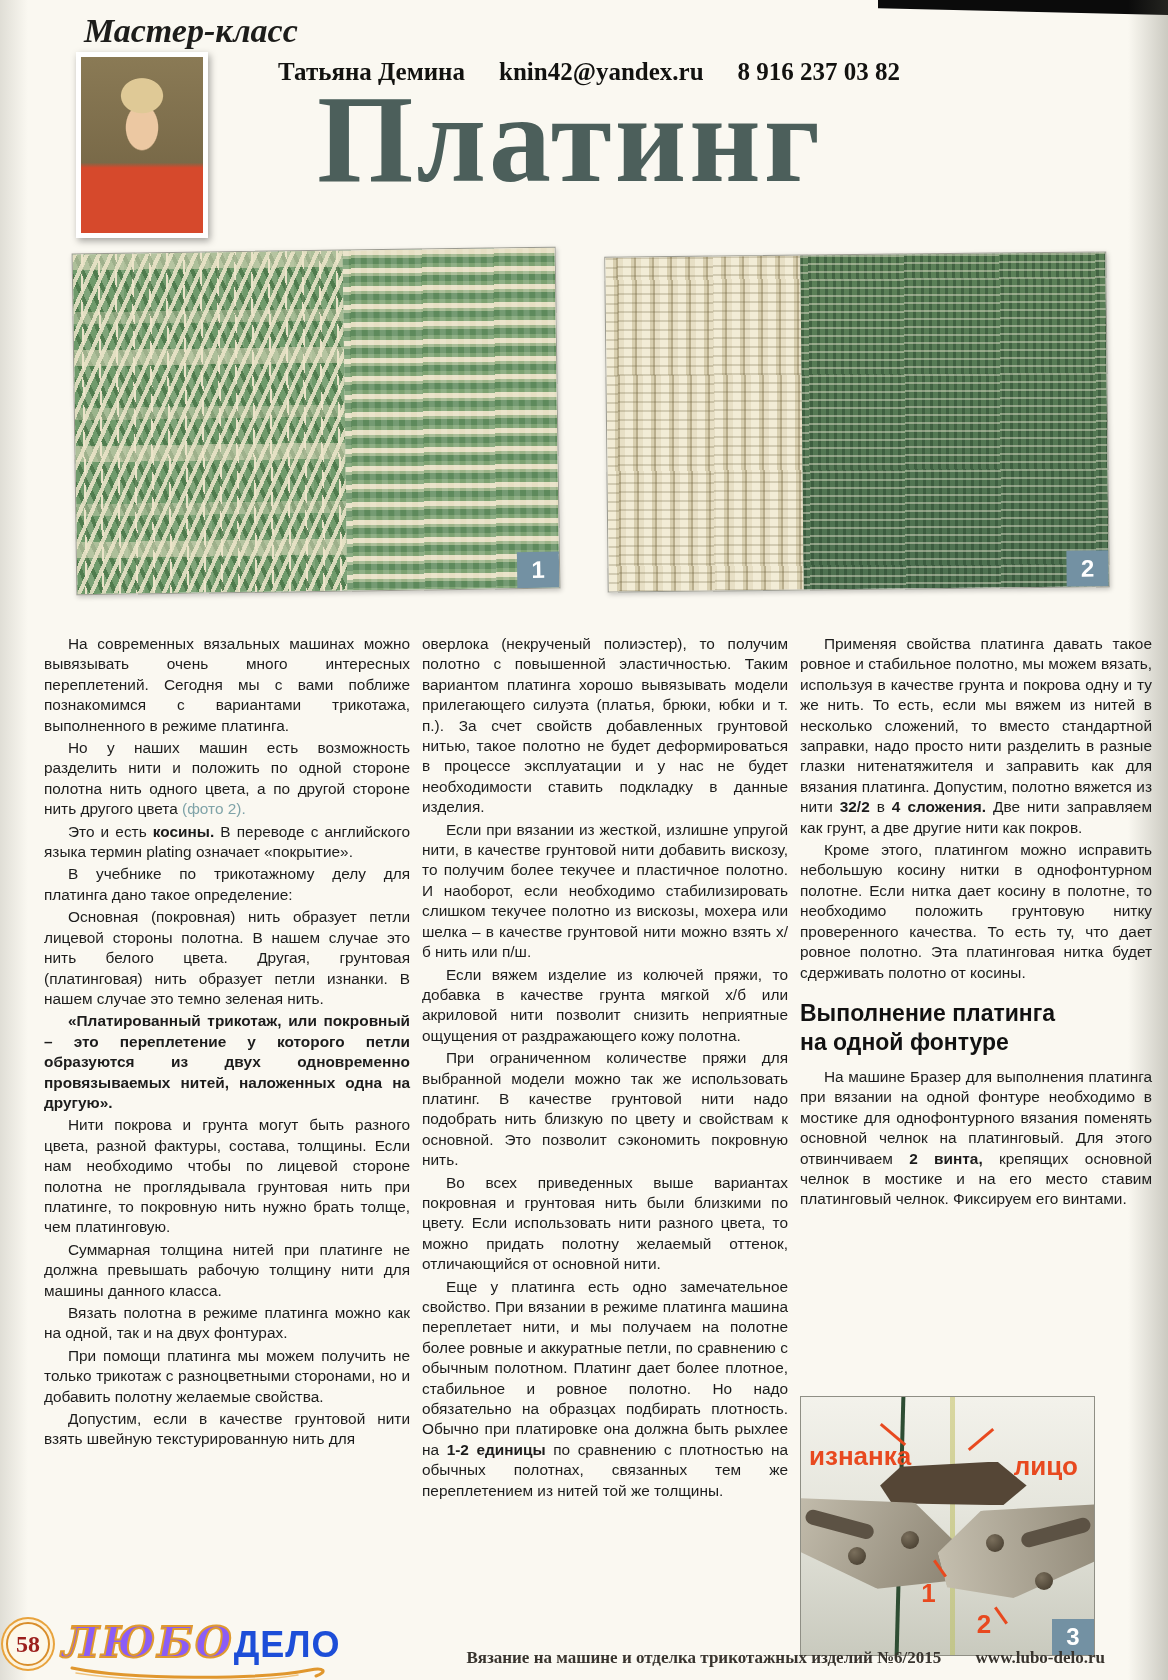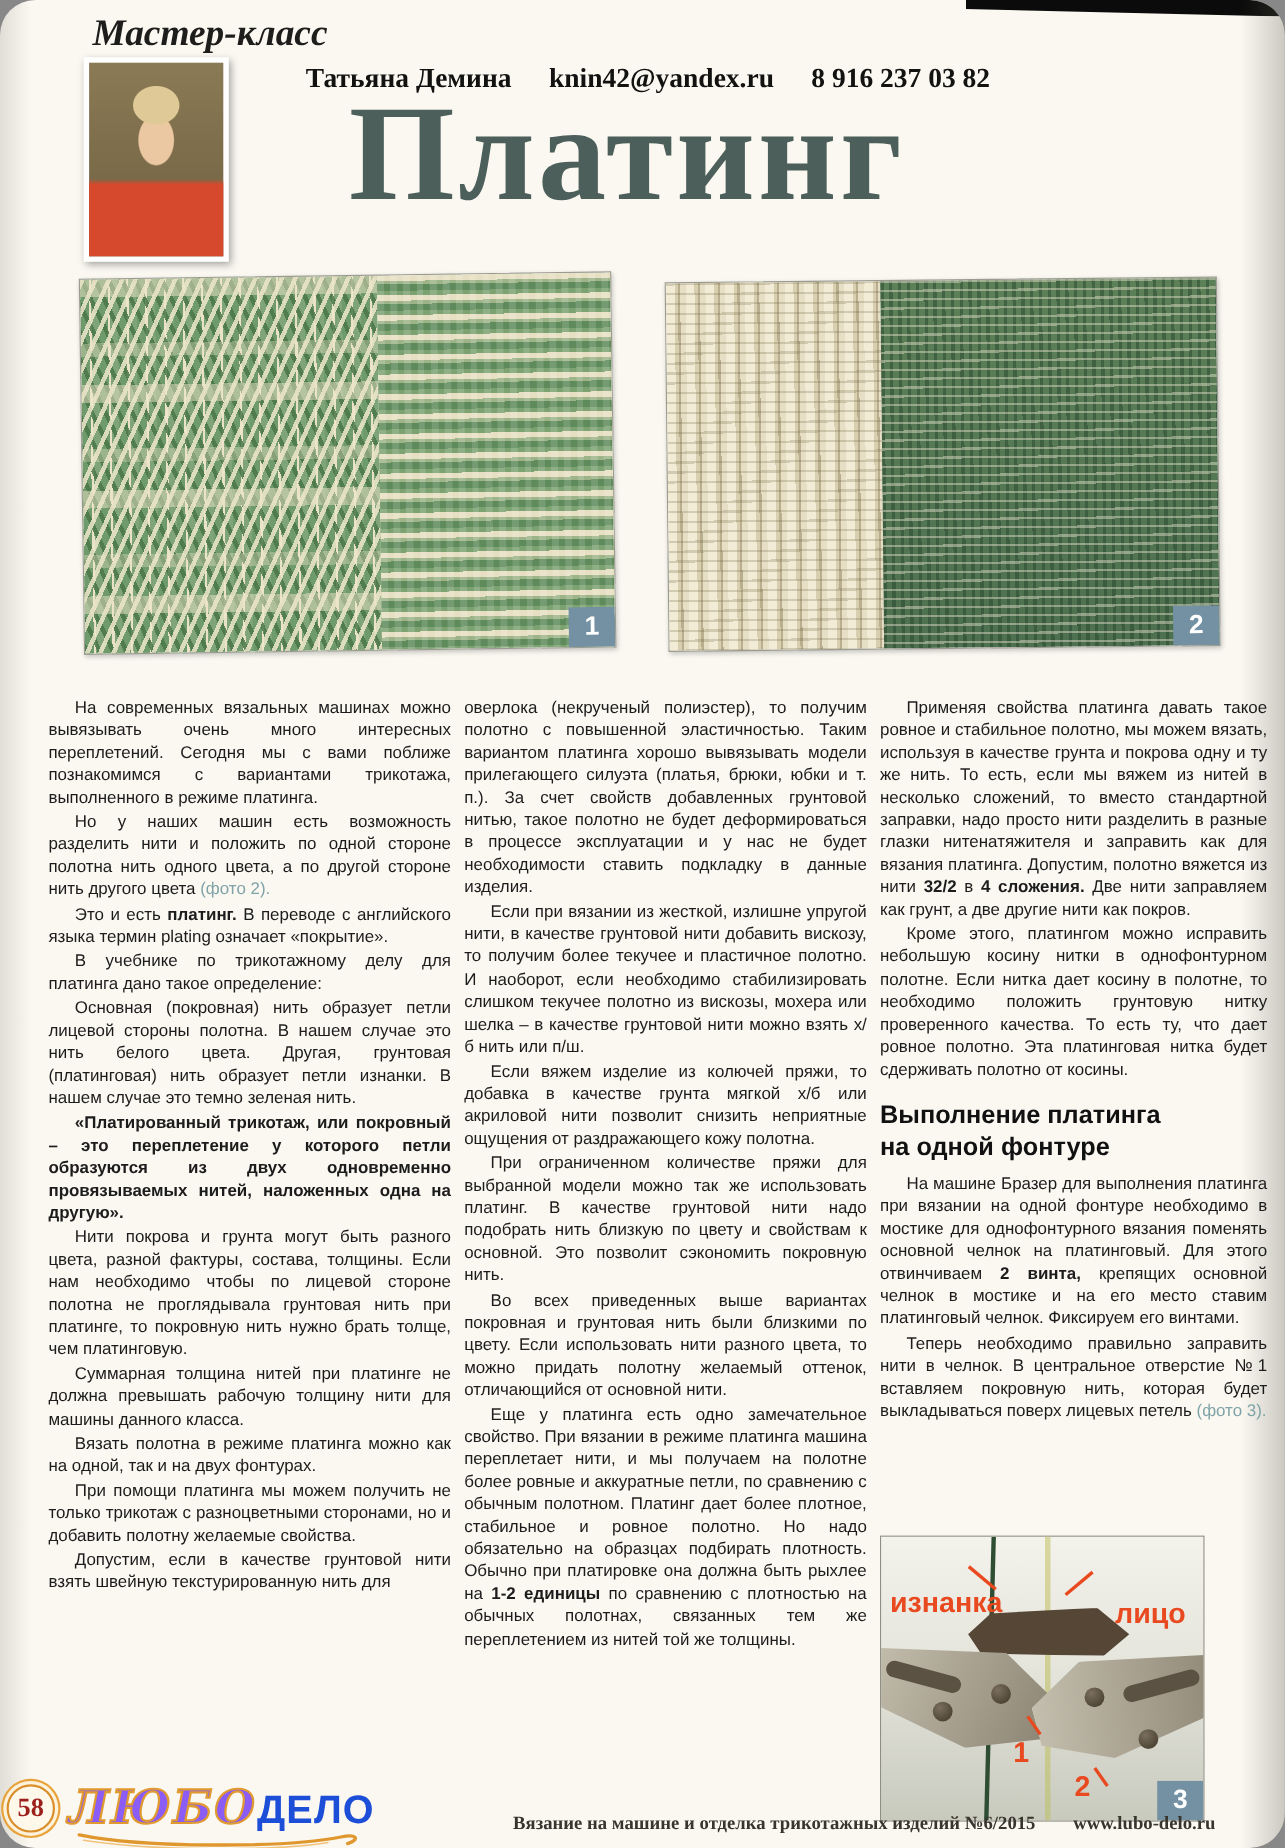--- a/index.html
+++ b/index.html
@@ -1,17 +1,17 @@
 <!DOCTYPE html>
 <html><head>
 <meta charset="utf-8">
 <style>
   html,body{margin:0;padding:0;background:#888;}
   #page{position:relative;width:1168px;height:1680px;background:#faf8f1;overflow:hidden;
-        font-family:"Liberation Sans",sans-serif;color:#1c1c1c;border-radius:32px;}
+        font-family:"Liberation Sans",sans-serif;color:#1c1c1c;}
 
   
   .scan-top{position:absolute;left:878px;top:0;width:290px;height:15px;background:#0b0b0b;
             clip-path:polygon(0 0,100% 0,100% 100%,0 55%);}
   .scan-right{position:absolute;right:0;top:0;width:40px;height:100%;
               background:linear-gradient(to right,rgba(0,0,0,0),rgba(95,95,82,.30));}
   .scan-left{position:absolute;left:0;top:0;width:28px;height:100%;
              background:linear-gradient(to right,rgba(85,85,70,.16),rgba(85,85,70,0));}
 
   
@@ -132,21 +132,21 @@
   <div class="photo" id="photo2">
     <div class="half half-l"></div>
     <div class="half half-r"></div>
     <div class="badge">2</div>
   </div>
 
   <div class="columns">
     <div class="col">
         <p class="body-p indent"><span>На современных вязальных машинах можно вывязывать очень много интересных переплетений. Сегодня мы с вами поближе познакомимся с вариантами трикотажа, выполненного в режиме платинга.</span></p>
         <p class="body-p indent"><span>Но у наших машин есть возможность разделить нити и положить по одной стороне полотна нить одного цвета, а по другой стороне нить другого цвета </span><span class="seg-ref">(фото 2).</span></p>
-        <p class="body-p indent"><span>Это и есть </span><span class="seg-bold">платинг.</span><span> В переводе с английского языка термин plating означает «покрытие».</span></p>
+        <p class="body-p indent"><span>Это и есть </span><span class="seg-bold">косины.</span><span> В переводе с английского языка термин plating означает «покрытие».</span></p>
         <p class="body-p indent"><span>В учебнике по трикотажному делу для платинга дано такое определение:</span></p>
         <p class="body-p indent"><span>Основная (покровная) нить образует петли лицевой стороны полотна. В нашем случае это нить белого цвета. Другая, грунтовая (платинговая) нить образует петли изнанки. В нашем случае это темно зеленая нить.</span></p>
         <p class="body-p indent"><span class="seg-bold">«Платированный трикотаж, или покровный – это переплетение у которого петли образуются из двух одновременно провязываемых нитей, наложенных одна на другую».</span></p>
         <p class="body-p indent"><span>Нити покрова и грунта могут быть разного цвета, разной фактуры, состава, толщины. Если нам необходимо чтобы по лицевой стороне полотна не проглядывала грунтовая нить при платинге, то покровную нить нужно брать толще, чем платинговую.</span></p>
         <p class="body-p indent"><span>Суммарная толщина нитей при платинге не должна превышать рабочую толщину нити для машины данного класса.</span></p>
         <p class="body-p indent"><span>Вязать полотна в режиме платинга можно как на одной, так и на двух фонтурах.</span></p>
         <p class="body-p indent"><span>При помощи платинга мы можем получить не только трикотаж с разноцветными сторонами, но и добавить полотну желаемые свойства.</span></p>
         <p class="body-p indent"><span>Допустим, если в качестве грунтовой нити взять швейную текстурированную нить для</span></p>
       </div>
     <div class="col">
@@ -156,21 +156,20 @@
         <p class="body-p indent"><span>При ограниченном количестве пряжи для выбранной модели можно так же использовать платинг. В качестве грунтовой нити надо подобрать нить близкую по цвету и свойствам к основной. Это позволит сэкономить покровную нить.</span></p>
         <p class="body-p indent"><span>Во всех приведенных выше вариантах покровная и грунтовая нить были близкими по цвету. Если использовать нити разного цвета, то можно придать полотну желаемый оттенок, отличающийся от основной нити.</span></p>
         <p class="body-p indent"><span>Еще у платинга есть одно замечательное свойство. При вязании в режиме платинга машина переплетает нити, и мы получаем на полотне более ровные и аккуратные петли, по сравнению с обычным полотном. Платинг дает более плотное, стабильное и ровное полотно. Но надо обязательно на образцах подбирать плотность. Обычно при платировке она должна быть рыхлее на </span><span class="seg-bold">1-2 единицы</span><span> по сравнению с плотностью на обычных полотнах, связанных тем же переплетением из нитей той же толщины.</span></p>
       </div>
     <div class="col">
         <p class="body-p indent"><span>Применяя свойства платинга давать такое ровное и стабильное полотно, мы можем вязать, используя в качестве грунта и покрова одну и ту же нить. То есть, если мы вяжем из нитей в несколько сложений, то вместо стандартной заправки, надо просто нити разделить в разные глазки нитенатяжителя и заправить как для вязания платинга. Допустим, полотно вяжется из нити </span><span class="seg-bold">32/2</span><span> в </span><span class="seg-bold">4 сложения.</span><span> Две нити заправляем как грунт, а две другие нити как покров.</span></p>
         <p class="body-p indent"><span>Кроме этого, платингом можно исправить небольшую косину нитки в однофонтурном полотне. Если нитка дает косину в полотне, то необходимо положить грунтовую нитку проверенного качества. То есть ту, что дает ровное полотно. Эта платинговая нитка будет сдерживать полотно от косины.</span></p>
         <h2 class="subhead">Выполнение платинга
 на одной фонтуре</h2>
         <p class="body-p indent"><span>На машине Бразер для выполнения платинга при вязании на одной фонтуре необходимо в мостике для однофонтурного вязания поменять основной челнок на платинговый. Для этого отвинчиваем </span><span class="seg-bold">2 винта,</span><span> крепящих основной челнок в мостике и на его место ставим платинговый челнок. Фиксируем его винтами.</span></p>
-        <p class="body-p indent"><span>Теперь необходимо правильно заправить нити в челнок. В центральное отверстие №1 вставляем покровную нить, которая будет выкладываться поверх лицевых петель </span><span class="seg-ref">(фото 3).</span></p>
       </div>
   </div>
 
   <div class="machine-photo">
     <div class="thread thread-dark"></div>
     <div class="thread thread-light"></div>
     <div class="m-top"></div>
     <div class="m-arm m-arm-l">
         <div class="m-slot"></div>
       </div>

